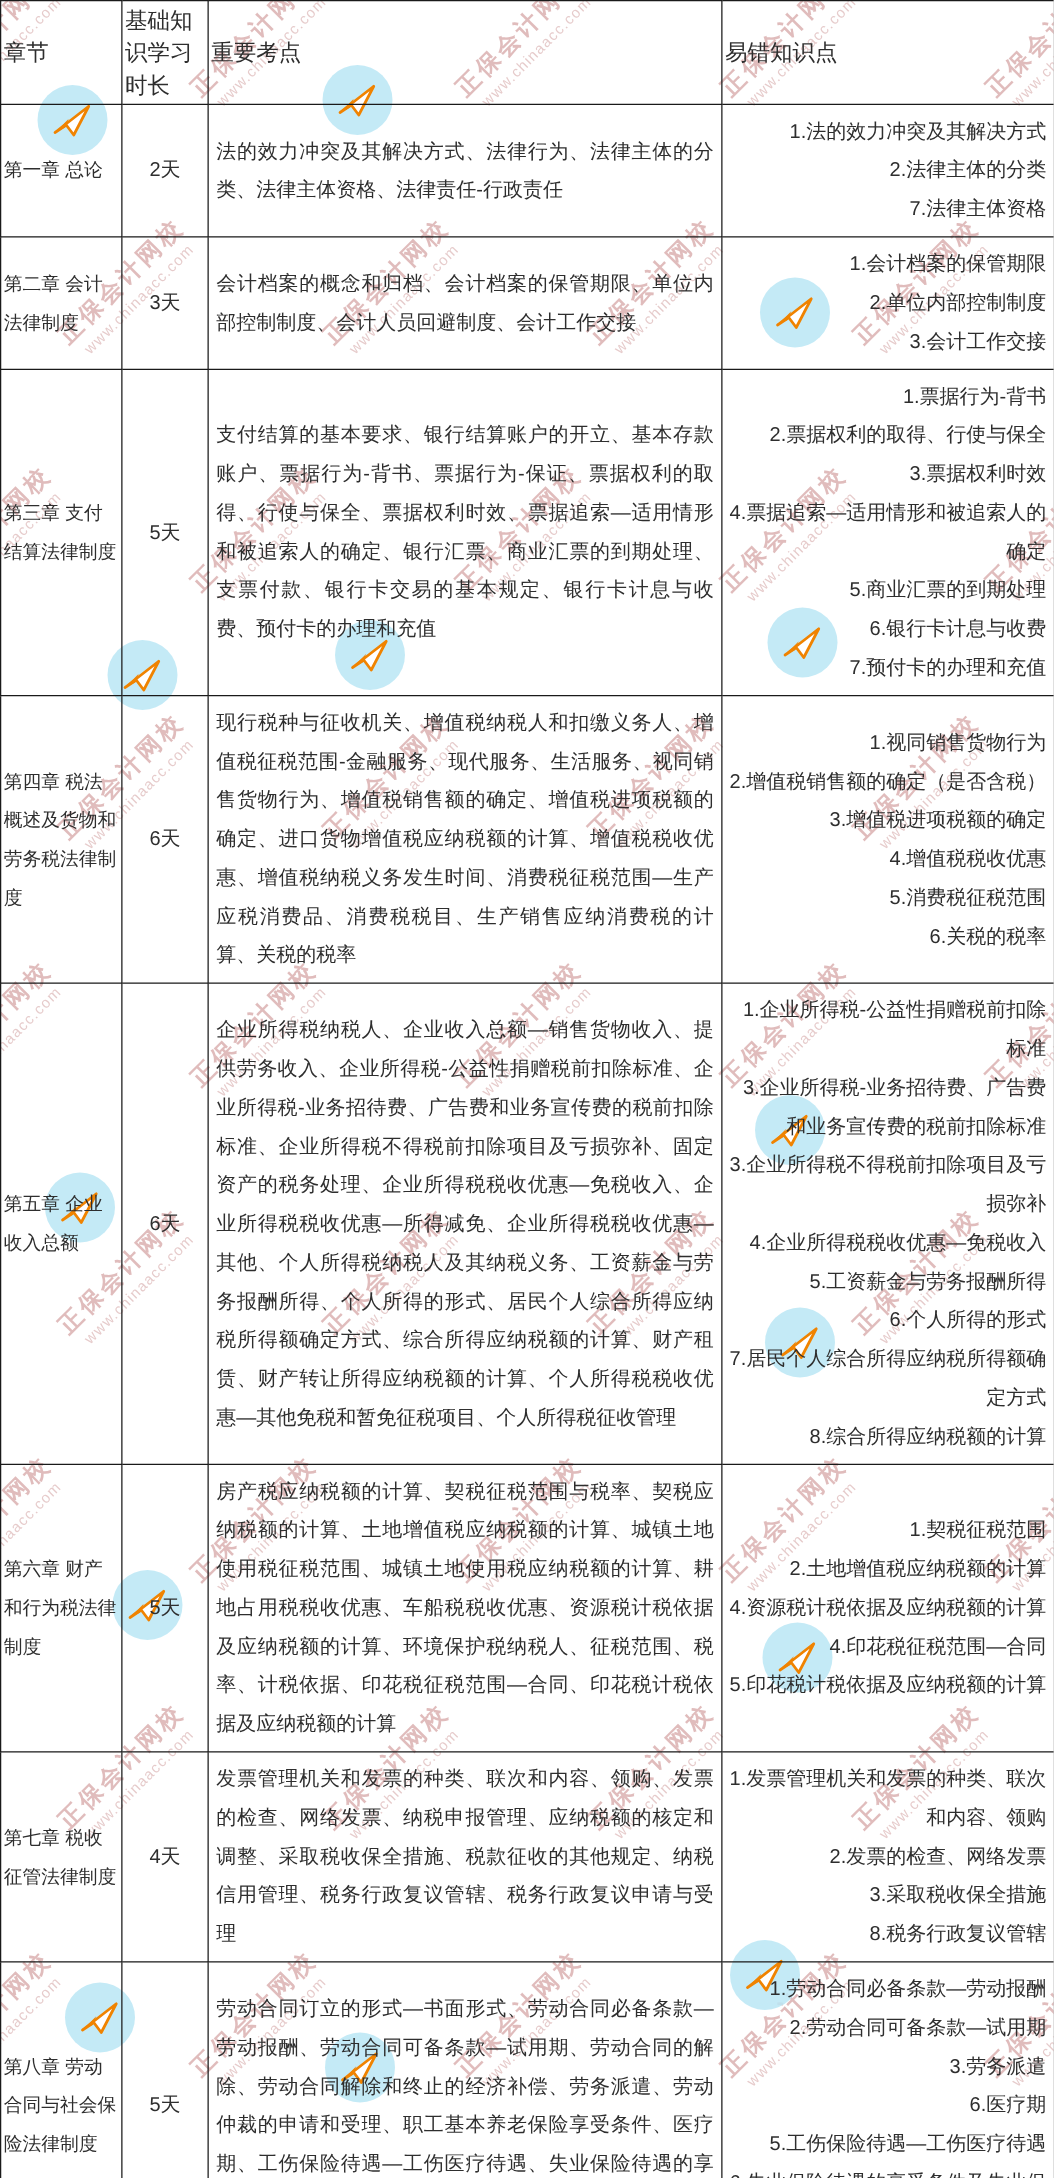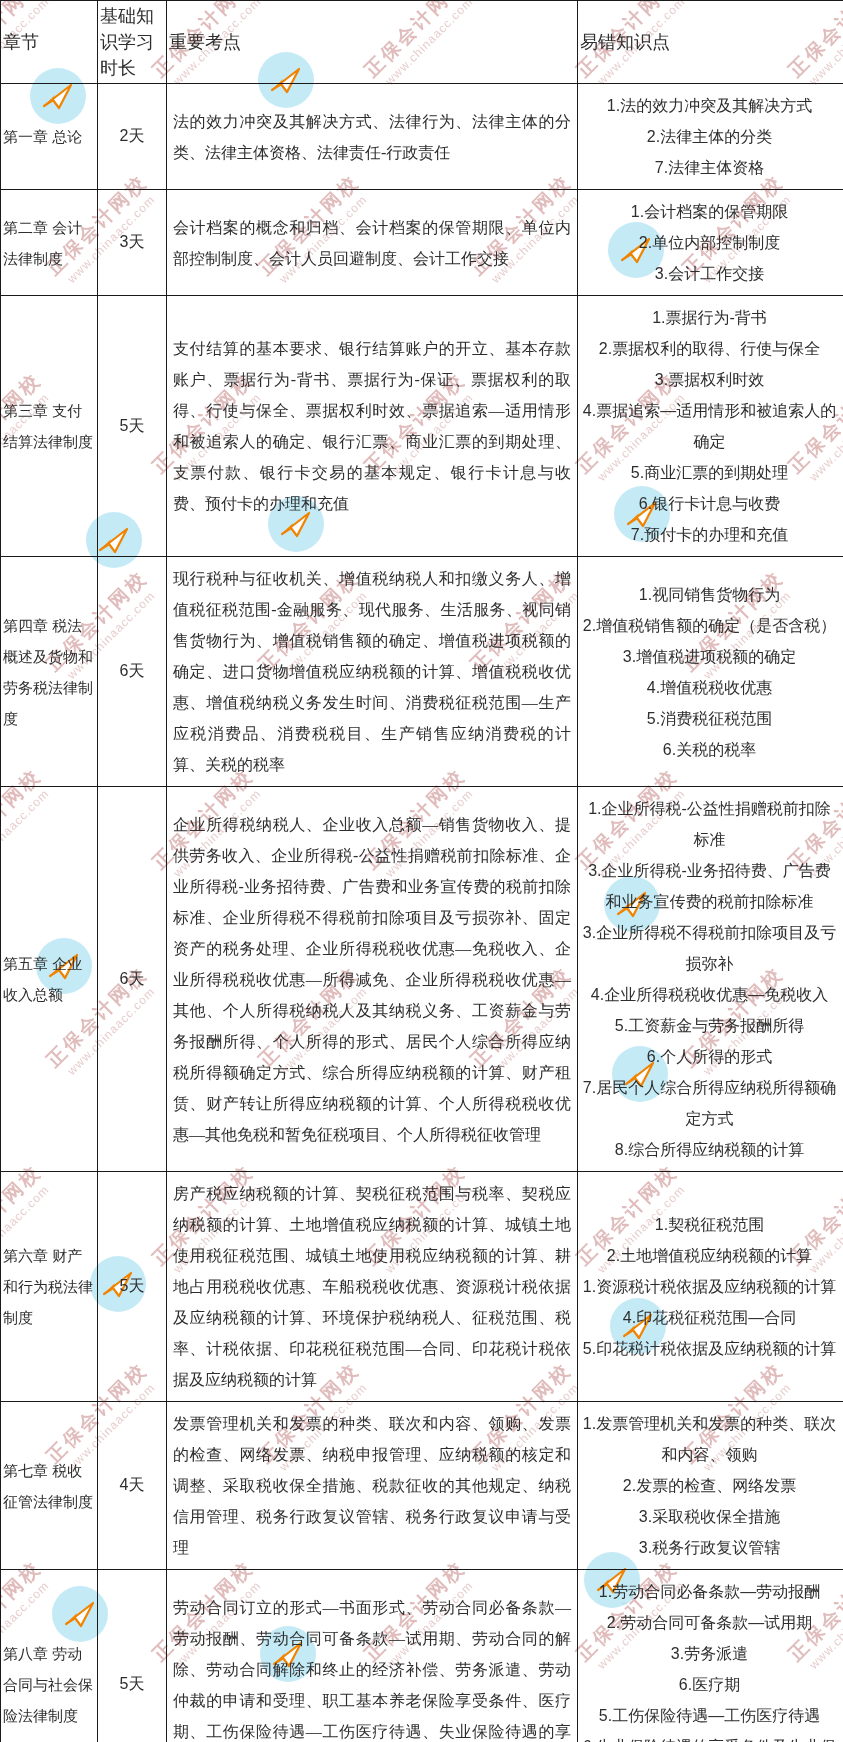--- a/index.html
+++ b/index.html
@@ -17,22 +17,22 @@
   
   table.plan{position:relative;z-index:1;border-collapse:collapse;table-layout:fixed;
              width:843px;background:transparent;}
   col.c1{width:97px;} col.c2{width:69px;} col.c3{width:411px;} col.c4{width:266px;}
   .plan th,.plan td{border:1px solid #1a1a1a;vertical-align:middle;background:transparent;
                     font-size:16px;color:#2e2e2e;word-break:break-all;}
   .plan thead th{height:55px;text-align:left;font-weight:normal;font-size:18px;
                  line-height:26px;padding:2px;}
   td.chapter{padding:8px 1px 8px 2px;font-size:15px;line-height:31px;text-align:left;}
   td.days{text-align:center;font-size:16px;padding:2px;}
-  td.points{padding:6px 6px;line-height:31px;text-align:justify;font-family:Liberation Serif, serif;}
-  td.errors{padding:6px 6px 6px 4px;line-height:31px;text-align:center;}
+  td.points{padding:6px 6px;line-height:31px;text-align:justify;}
+  td.errors{padding:6px 6px 6px 4px;line-height:31px;text-align:right;}
   .err-item{min-height:31px;}
 </style>
 </head>
 <body>
 
 <div class="page">
   <div class="wm-layer" id="wm-layer">
       <div class="wm" style="left: -70px; top: 12px;">
         <div class="l1">正保会计网校</div>
         <div class="l2">www.chinaacc.com</div>
@@ -361,34 +361,34 @@
             <div class="err-item">8.综合所得应纳税额的计算</div>
           </td>
         </tr>
         <tr>
           <td class="chapter">第六章 财产和行为税法律制度</td>
           <td class="days">5天</td>
           <td class="points">房产税应纳税额的计算、契税征税范围与税率、契税应纳税额的计算、土地增值税应纳税额的计算、城镇土地使用税征税范围、城镇土地使用税应纳税额的计算、耕地占用税税收优惠、车船税税收优惠、资源税计税依据及应纳税额的计算、环境保护税纳税人、征税范围、税率、计税依据、印花税征税范围—合同、印花税计税依据及应纳税额的计算</td>
           <td class="errors">
             <div class="err-item">1.契税征税范围</div>
             <div class="err-item">2.土地增值税应纳税额的计算</div>
-            <div class="err-item">1.资源税计税依据及应纳税额的计算</div>
+            <div class="err-item">4.资源税计税依据及应纳税额的计算</div>
             <div class="err-item">4.印花税征税范围—合同</div>
             <div class="err-item">5.印花税计税依据及应纳税额的计算</div>
           </td>
         </tr>
         <tr>
           <td class="chapter">第七章 税收征管法律制度</td>
           <td class="days">4天</td>
           <td class="points">发票管理机关和发票的种类、联次和内容、领购、发票的检查、网络发票、纳税申报管理、应纳税额的核定和调整、采取税收保全措施、税款征收的其他规定、纳税信用管理、税务行政复议管辖、税务行政复议申请与受理</td>
           <td class="errors">
             <div class="err-item">1.发票管理机关和发票的种类、联次和内容、领购</div>
             <div class="err-item">2.发票的检查、网络发票</div>
             <div class="err-item">3.采取税收保全措施</div>
-            <div class="err-item">3.税务行政复议管辖</div>
+            <div class="err-item">8.税务行政复议管辖</div>
           </td>
         </tr>
         <tr>
           <td class="chapter">第八章 劳动合同与社会保险法律制度</td>
           <td class="days">5天</td>
           <td class="points">劳动合同订立的形式—书面形式、劳动合同必备条款—劳动报酬、劳动合同可备条款—试用期、劳动合同的解除、劳动合同解除和终止的经济补偿、劳务派遣、劳动仲裁的申请和受理、职工基本养老保险享受条件、医疗期、工伤保险待遇—工伤医疗待遇、失业保险待遇的享受条件及失业保险金的领取期限</td>
           <td class="errors">
             <div class="err-item">1.劳动合同必备条款—劳动报酬</div>
             <div class="err-item">2.劳动合同可备条款—试用期</div>
             <div class="err-item">3.劳务派遣</div>

